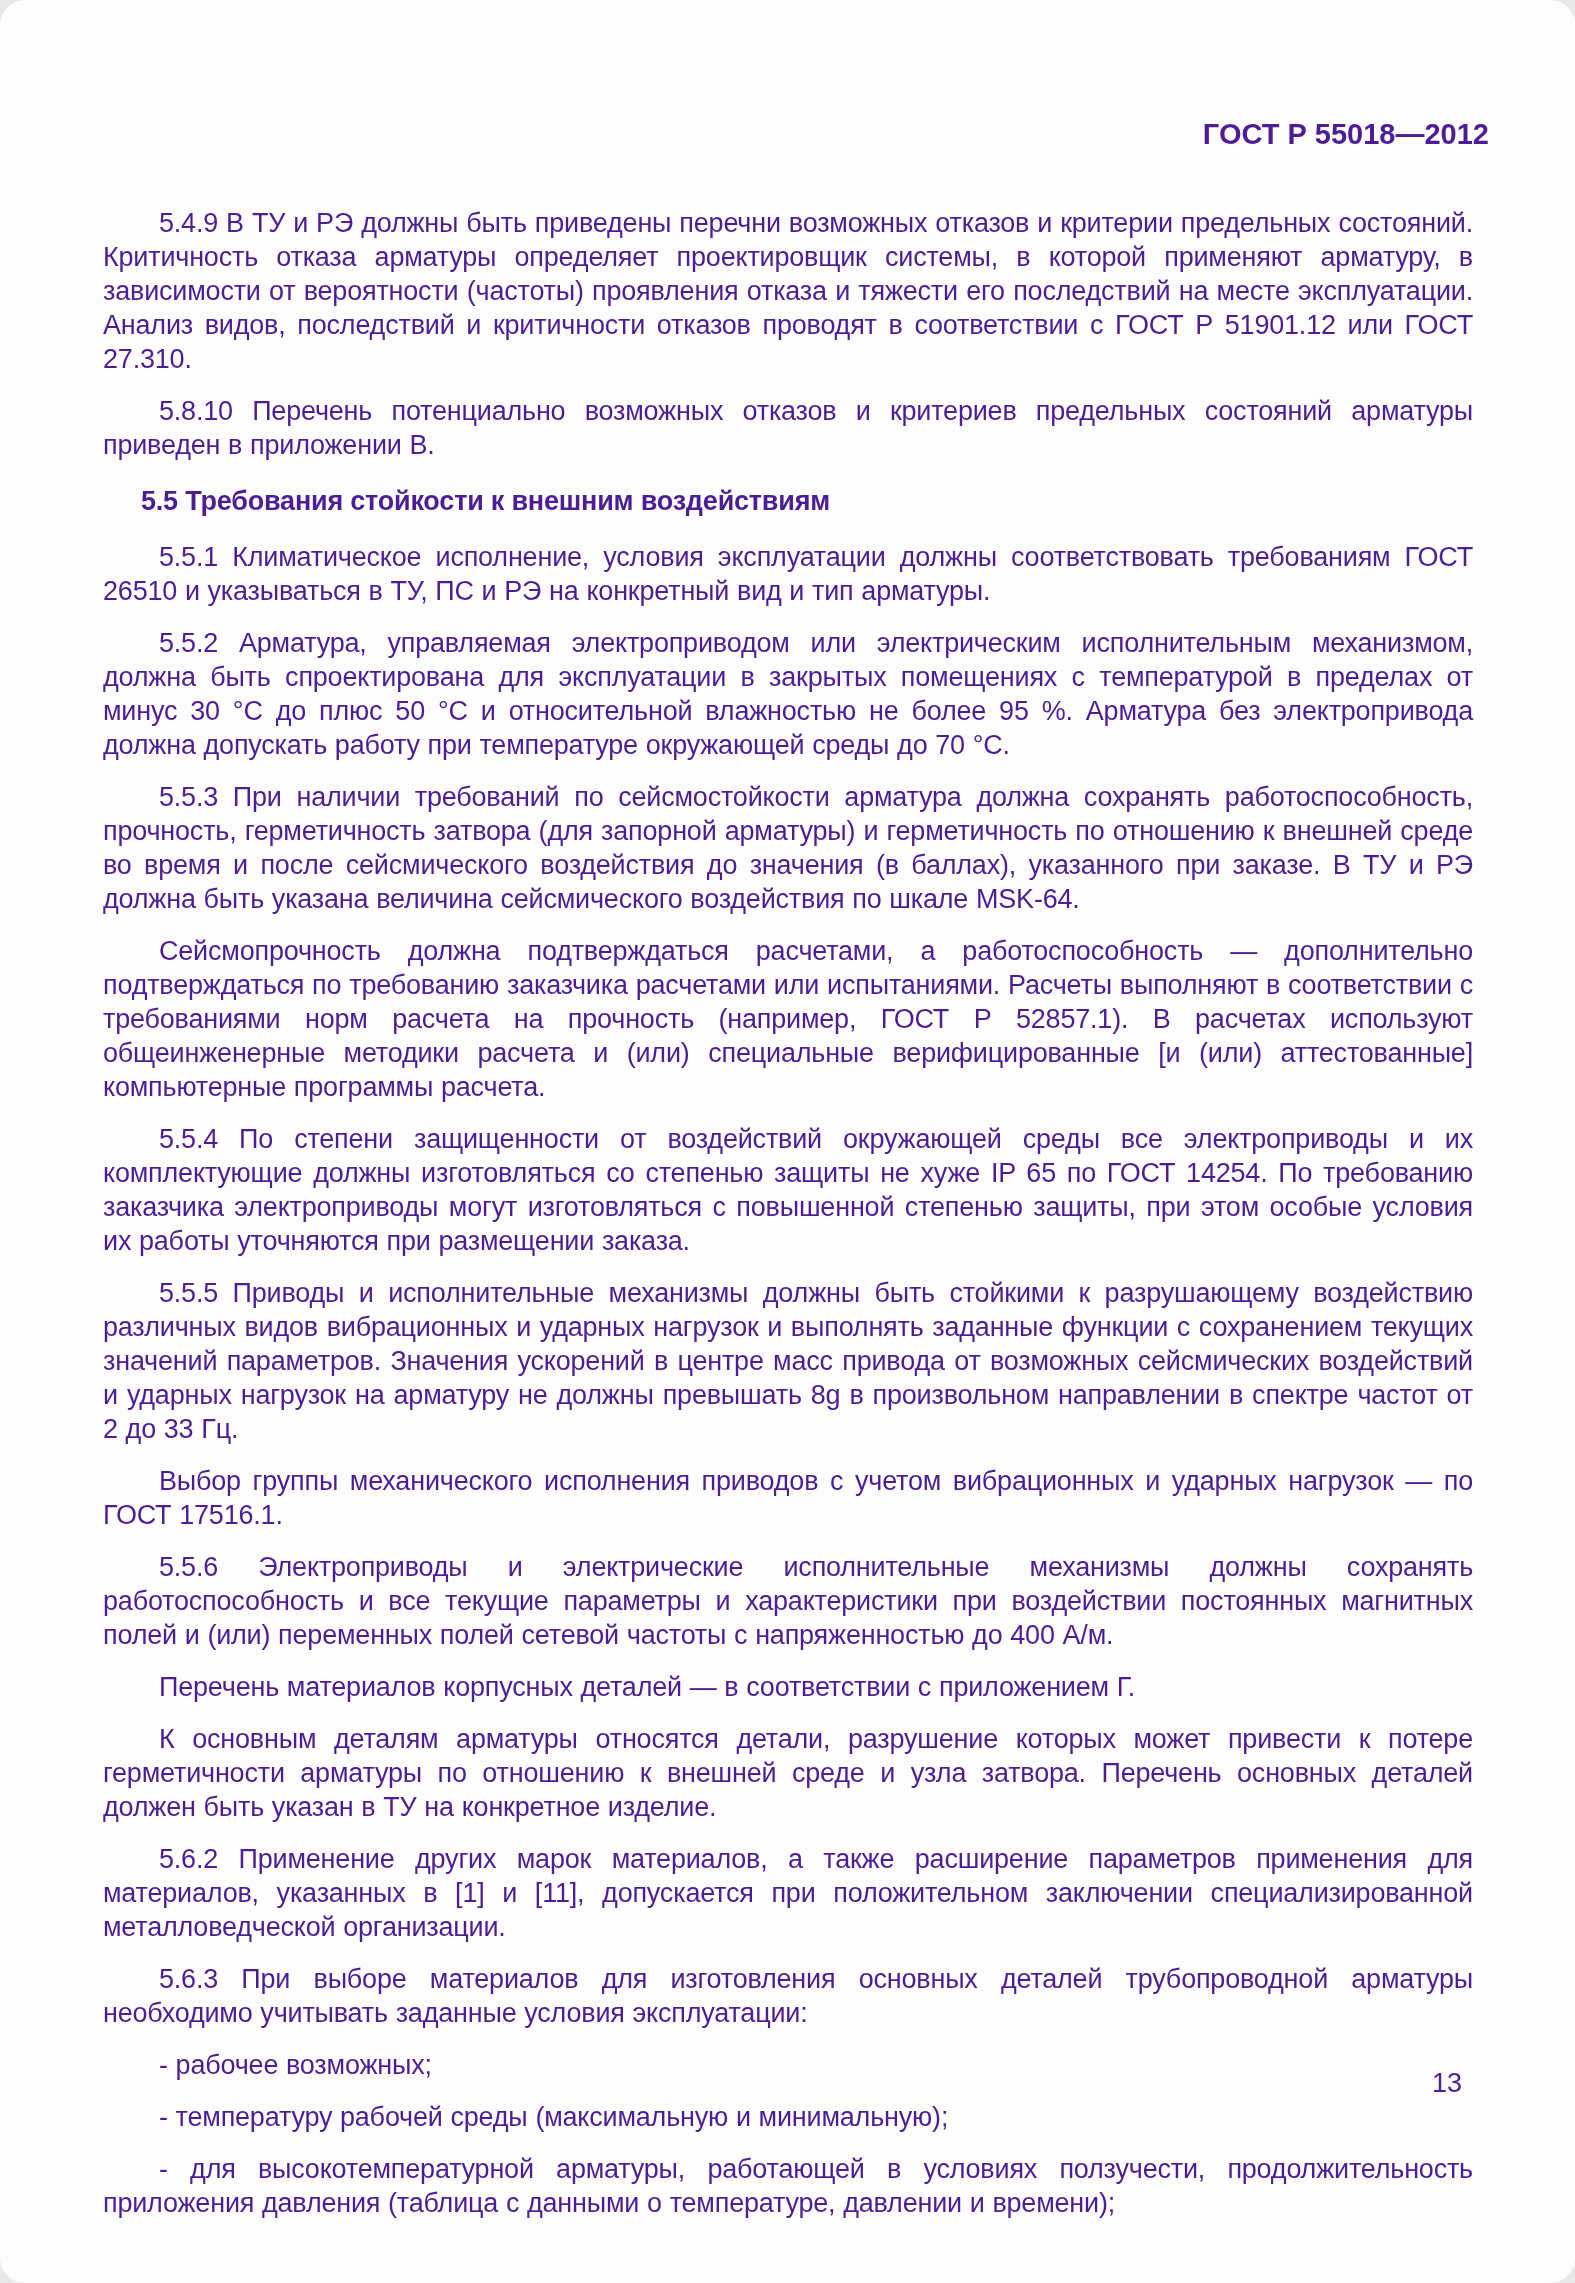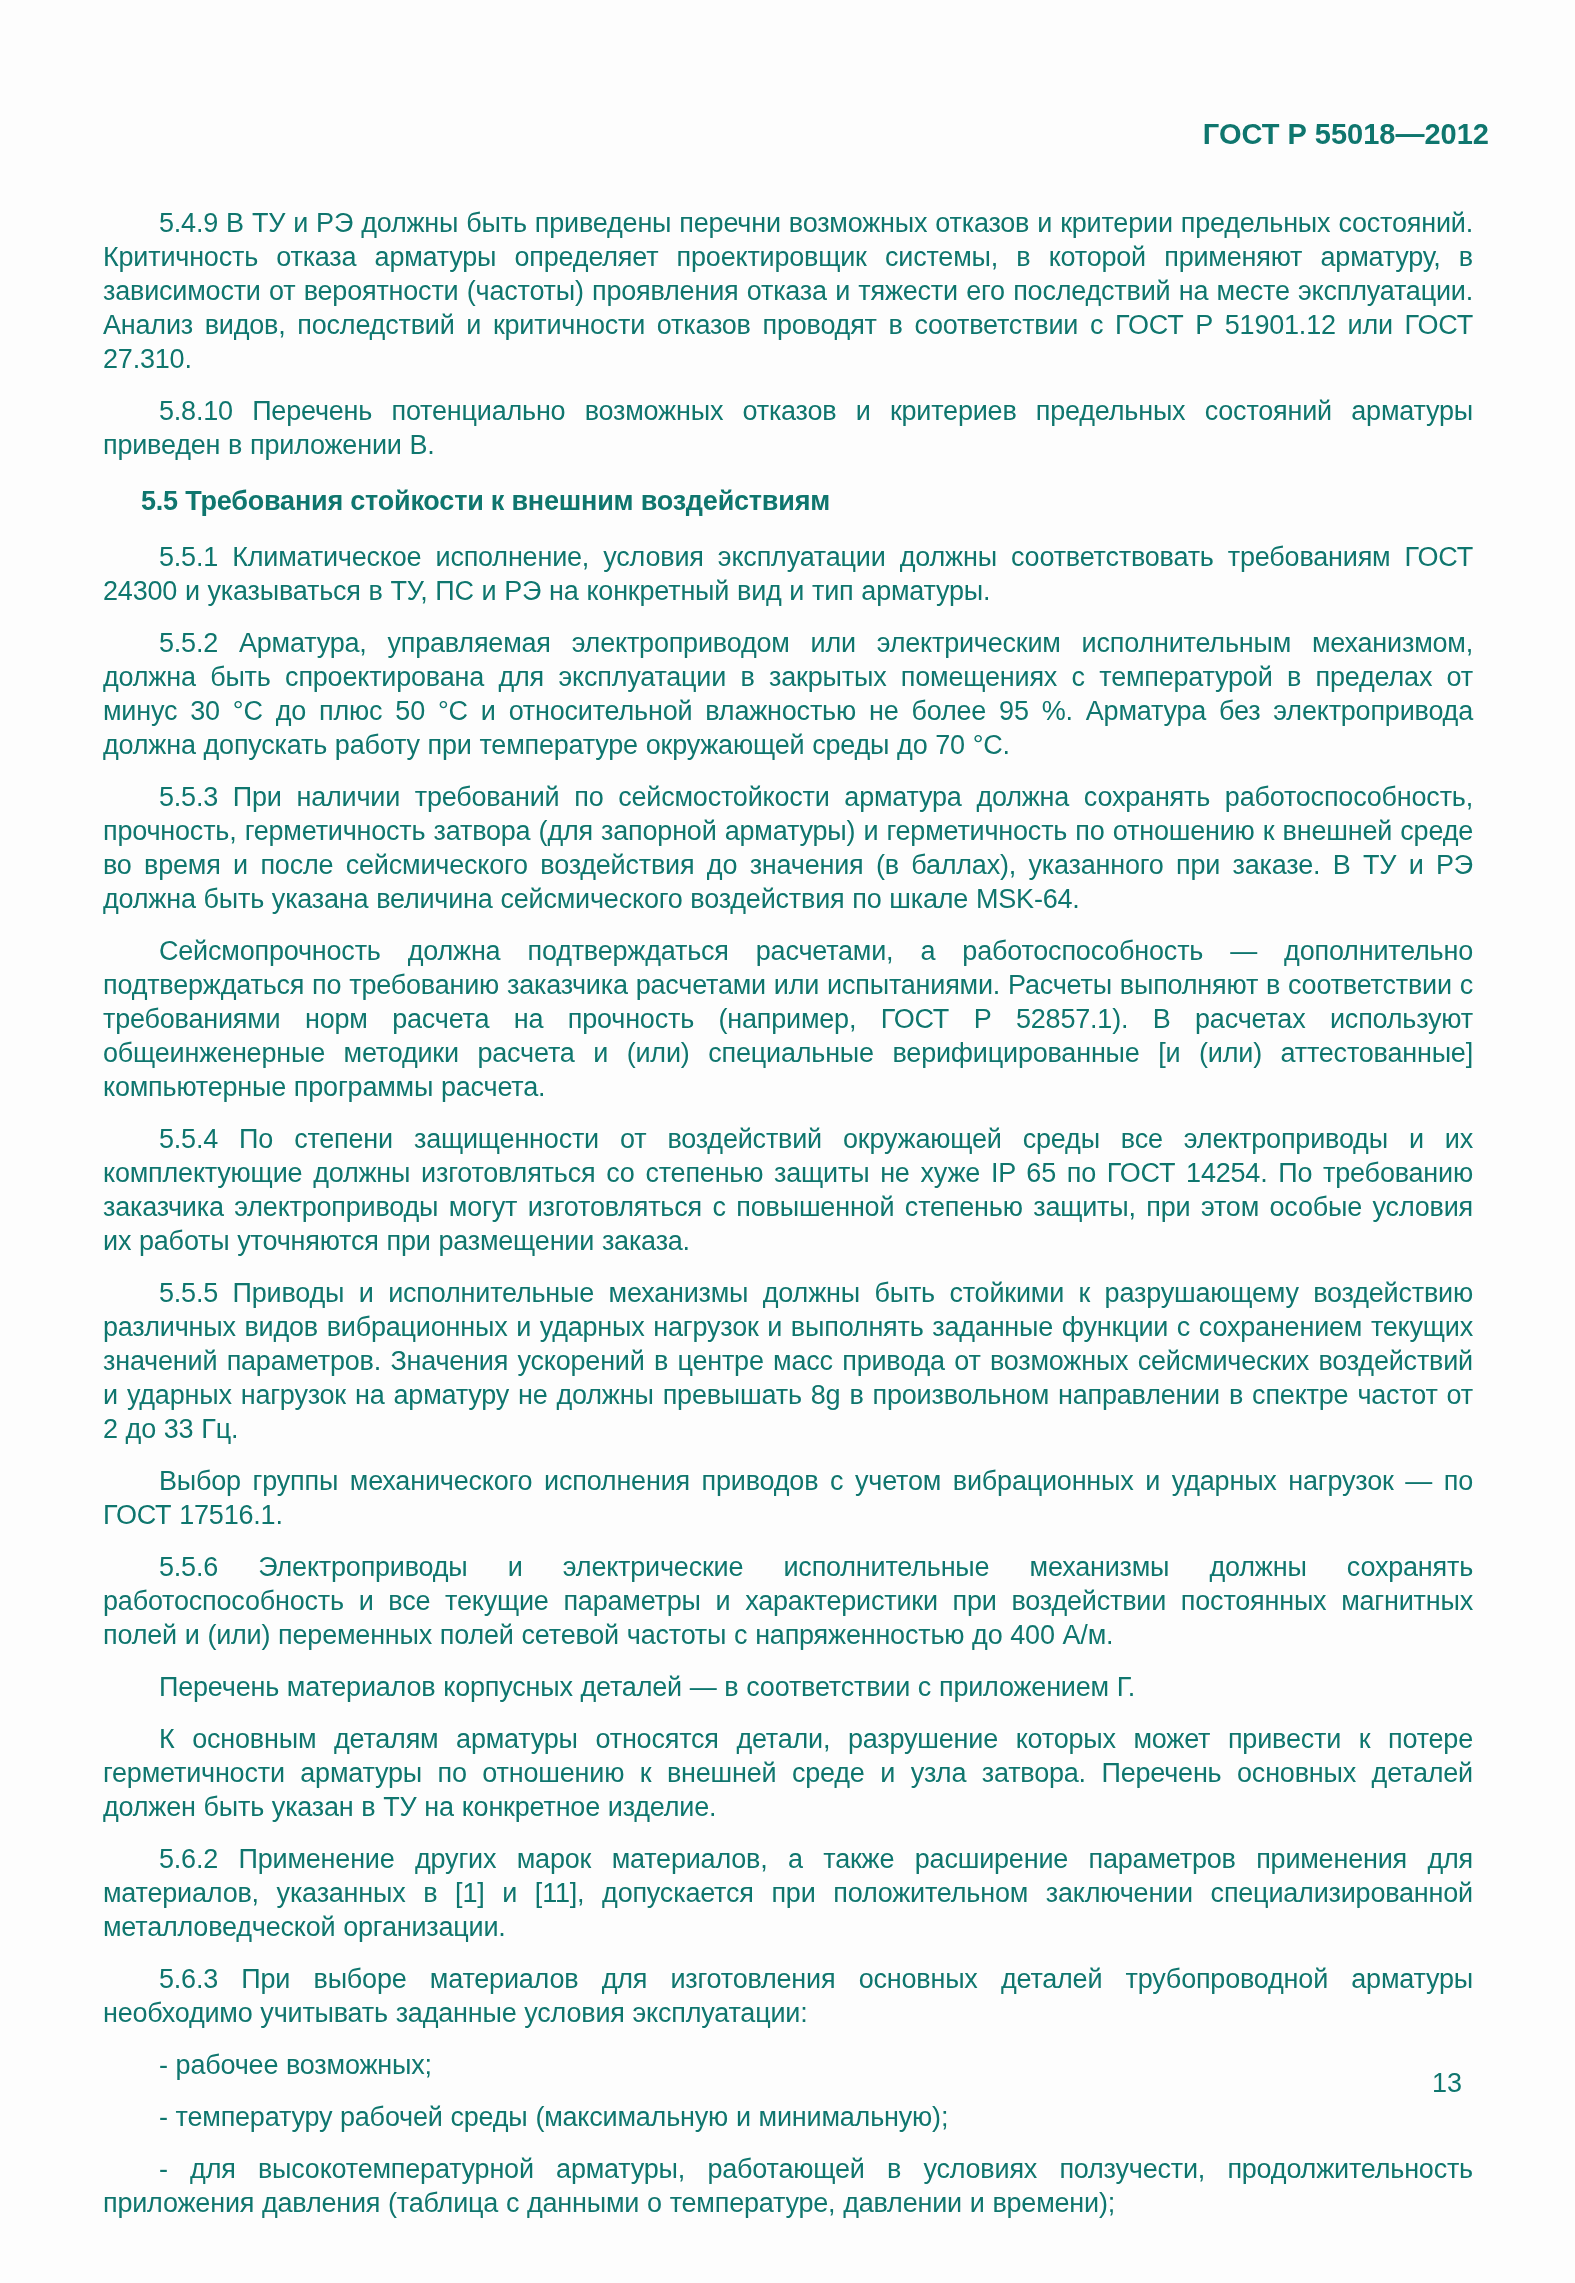--- a/index.html
+++ b/index.html
@@ -6,23 +6,24 @@
     margin: 0;
     padding: 0;
     background: #e9e9e9;
   }
   .page {
     position: relative;
     width: 1575px;
     height: 2283px;
     margin: 0 auto;
     background: #fdfdfd;
-    color: #0f766e;
+    color: #4c1d95;
     font-family: "Liberation Sans", "DejaVu Sans", sans-serif;
     overflow: hidden;
+    border-radius: 25px;
   }
   .doc-header {
     position: absolute;
     top: 118px;
     left: 85px;
     right: 86px;
     text-align: right;
     font-size: 29px;
     font-weight: bold;
     letter-spacing: 0px;
@@ -61,21 +62,21 @@
 </head>
 <body>
 
 <div class="page">
   <div class="doc-header">ГОСТ Р 55018—2012</div>
 
   <main class="doc-body">
       <p>5.4.9 В ТУ и РЭ должны быть приведены перечни возможных отказов и критерии предельных состояний. Критичность отказа  арматуры определяет проектировщик системы, в которой применяют арматуру, в зависимости от вероятности (частоты) проявления отказа и тяжести его последствий на месте эксплуатации. Анализ видов, последствий и критичности отказов проводят в соответствии с ГОСТ Р 51901.12 или ГОСТ 27.310.</p>
       <p>5.8.10 Перечень  потенциально возможных отказов и критериев предельных состояний арматуры приведен в приложении В.</p>
       <h2>5.5 Требования стойкости к внешним воздействиям</h2>
-      <p>5.5.1 Климатическое  исполнение,  условия  эксплуатации  должны  соответствовать требованиям ГОСТ 24300 и указываться в ТУ, ПС и РЭ на конкретный вид и тип арматуры.</p>
+      <p>5.5.1 Климатическое  исполнение,  условия  эксплуатации  должны  соответствовать требованиям ГОСТ 26510 и указываться в ТУ, ПС и РЭ на конкретный вид и тип арматуры.</p>
       <p>5.5.2 Арматура, управляемая электроприводом или электрическим исполнительным механизмом, должна быть спроектирована для эксплуатации в закрытых помещениях с температурой в пределах от минус 30 °С до плюс 50 °С и относительной влажностью не более 95 %. Арматура без электропривода должна допускать работу при температуре окружающей среды до 70 °С.</p>
       <p>5.5.3 При наличии требований по сейсмостойкости арматура должна сохранять работоспособность, прочность, герметичность затвора (для запорной арматуры) и герметичность по отношению к внешней среде во время и после сейсмического воздействия до значения (в баллах), указанного при заказе. В ТУ и РЭ должна быть указана величина сейсмического воздействия по шкале MSK-64.</p>
       <p>Сейсмопрочность должна подтверждаться расчетами, а работоспособность — дополнительно подтверждаться по требованию заказчика расчетами или испытаниями. Расчеты выполняют в соответствии с требованиями норм расчета на прочность (например, ГОСТ Р 52857.1). В расчетах используют общеинженерные методики расчета и (или) специальные верифицированные [и (или) аттестованные] компьютерные программы расчета.</p>
       <p>5.5.4 По степени защищенности от воздействий окружающей среды все электроприводы и их комплектующие должны изготовляться со степенью защиты не хуже IP 65 по ГОСТ 14254. По требованию заказчика электроприводы могут изготовляться с повышенной степенью защиты, при этом особые условия их работы уточняются при размещении заказа.</p>
       <p>5.5.5 Приводы и исполнительные механизмы должны быть стойкими к разрушающему воздействию различных видов вибрационных и ударных нагрузок и выполнять заданные функции с сохранением текущих значений параметров. Значения ускорений в центре масс привода от возможных сейсмических воздействий и ударных нагрузок на арматуру не должны превышать 8g в произвольном направлении в спектре частот от 2 до 33 Гц.</p>
       <p>Выбор группы механического исполнения приводов с учетом вибрационных и ударных нагрузок — по ГОСТ 17516.1.</p>
       <p>5.5.6  Электроприводы  и электрические исполнительные механизмы должны сохранять работоспособность и все текущие параметры и характеристики при воздействии постоянных магнитных полей и (или) переменных полей сетевой частоты с напряженностью до 400 А/м.</p>
       <p>Перечень материалов корпусных деталей — в соответствии с приложением Г.</p>
       <p>К основным деталям арматуры относятся детали, разрушение которых может привести к потере герметичности арматуры по отношению к внешней среде и узла затвора. Перечень основных деталей должен быть указан в ТУ на конкретное изделие.</p>
       <p>5.6.2  Применение других марок материалов, а также расширение параметров применения для материалов, указанных в [1] и [11], допускается при положительном заключении специализированной металловедческой организации.</p>

